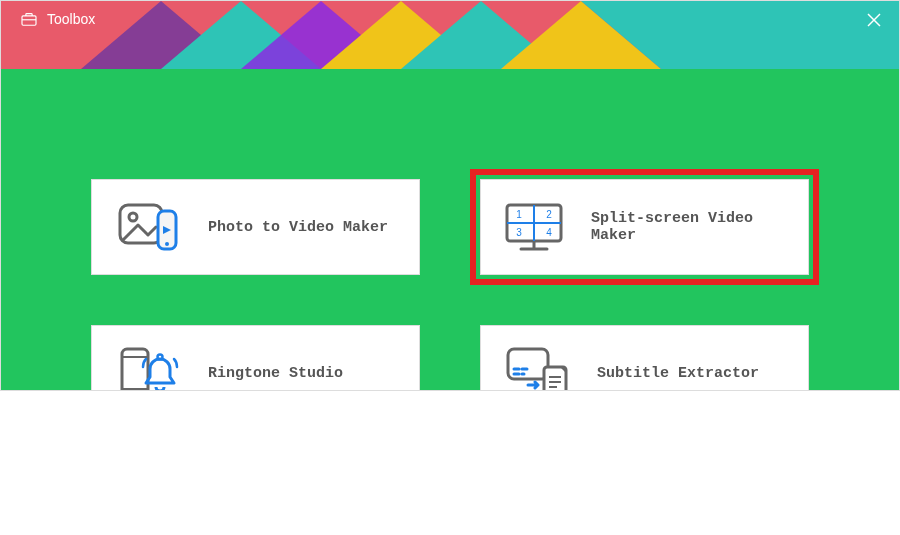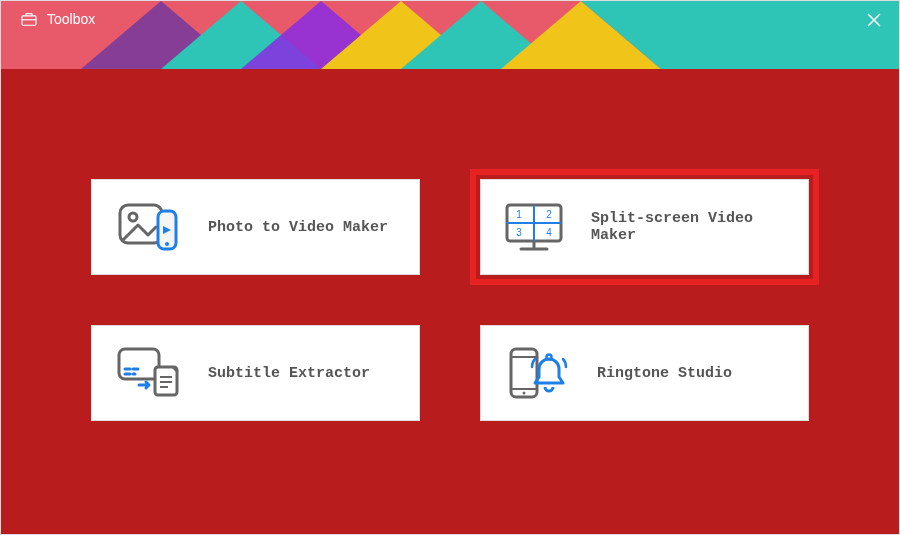--- a/index.html
+++ b/index.html
@@ -1,19 +1,19 @@
 <!DOCTYPE html>
 <html><head>
 <meta charset="utf-8">
 <style>
 * { box-sizing: border-box; margin: 0; padding: 0; }
 body { font-family: Arial, sans-serif; background: #fff; }
 .window {
-  width: 900px; height: 535px; border: 1px solid #ddd; position: relative;
-  background: #b91c1c; overflow: hidden;
+  width: 900px; height: 391px; border: 1px solid #ddd; position: relative;
+  background: #22c55e; overflow: hidden;
 }
 .titlebar {
   height: 68px; position: relative; overflow: hidden;
   background: #e85a6a;
 }
 .titlebar svg.tri { position: absolute; top: 0; left: 0; width: 900px; height: 68px; }
 .titlebar .left { position: absolute; left: 20px; top: 10px; display: flex; align-items: center; gap: 10px; color: #fff; font-size: 14px; z-index: 2; }
 .titlebar .close { position: absolute; right: 18px; top: 10px; color: #fff; font-size: 18px; z-index: 2; cursor: pointer; }
 .toolbox-icon { width: 16px; height: 14px; }
 
@@ -87,47 +87,47 @@
             <text x="48" y="37" font-size="10" fill="#1e7fe8" text-anchor="middle">4</text>
             <line x1="33" y1="42" x2="33" y2="50" stroke="#666" stroke-width="3"></line>
             <line x1="20" y1="50" x2="46" y2="50" stroke="#666" stroke-width="3" stroke-linecap="round"></line>
           </svg>
         </div>
         <span class="label">Split-screen Video Maker</span>
       </div>
 
       <div class="card">
         <div class="icon-slot">
+          <svg width="64" height="56" viewBox="0 0 64 56">
+            <rect x="6" y="4" width="26" height="48" rx="5" fill="none" stroke="#666" stroke-width="3"></rect>
+            <line x1="6" y1="12" x2="32" y2="12" stroke="#666" stroke-width="2"></line>
+            <line x1="6" y1="44" x2="32" y2="44" stroke="#666" stroke-width="2"></line>
+            <circle cx="19" cy="48" r="1.5" fill="#666"></circle>
+            <path d="M44 14 a10 10 0 0 1 10 10 v8 l4 6 h-28 l4 -6 v-8 a10 10 0 0 1 10 -10 z" fill="none" stroke="#1e7fe8" stroke-width="3" stroke-linejoin="round"></path>
+            <circle cx="44" cy="12" r="2.5" fill="none" stroke="#1e7fe8" stroke-width="2.5"></circle>
+            <path d="M40 42 a4 4 0 0 0 8 0" fill="none" stroke="#1e7fe8" stroke-width="3"></path>
+            <path d="M30 14 q-3 3 -3 8" fill="none" stroke="#1e7fe8" stroke-width="2.5" stroke-linecap="round"></path>
+            <path d="M58 14 q3 3 3 8" fill="none" stroke="#1e7fe8" stroke-width="2.5" stroke-linecap="round"></path>
+          </svg>
+        </div>
+        <span class="label">Ringtone Studio</span>
+      </div>
+
+      <div class="card">
+        <div class="icon-slot">
           <svg width="66" height="56" viewBox="0 0 66 56">
             <rect x="4" y="4" width="40" height="30" rx="6" fill="none" stroke="#666" stroke-width="3"></rect>
             <line x1="10" y1="24" x2="26" y2="24" stroke="#1e7fe8" stroke-width="3" stroke-linecap="round" stroke-dasharray="5 3"></line>
             <line x1="10" y1="29" x2="20" y2="29" stroke="#1e7fe8" stroke-width="3" stroke-linecap="round" stroke-dasharray="5 3"></line>
             <rect x="40" y="22" width="22" height="28" rx="3" fill="#fff" stroke="#666" stroke-width="3"></rect>
             <polygon points="56,22 62,22 62,28" fill="#666"></polygon>
             <line x1="45" y1="32" x2="57" y2="32" stroke="#666" stroke-width="2"></line>
             <line x1="45" y1="37" x2="57" y2="37" stroke="#666" stroke-width="2"></line>
             <line x1="45" y1="42" x2="53" y2="42" stroke="#666" stroke-width="2"></line>
             <path d="M24 40 h10 l-3 -3 m3 3 l-3 3" fill="none" stroke="#1e7fe8" stroke-width="3" stroke-linecap="round" stroke-linejoin="round"></path>
           </svg>
         </div>
         <span class="label">Subtitle Extractor</span>
       </div>
 
-      <div class="card">
-        <div class="icon-slot">
-          <svg width="64" height="56" viewBox="0 0 64 56">
-            <rect x="6" y="4" width="26" height="48" rx="5" fill="none" stroke="#666" stroke-width="3"></rect>
-            <line x1="6" y1="12" x2="32" y2="12" stroke="#666" stroke-width="2"></line>
-            <line x1="6" y1="44" x2="32" y2="44" stroke="#666" stroke-width="2"></line>
-            <circle cx="19" cy="48" r="1.5" fill="#666"></circle>
-            <path d="M44 14 a10 10 0 0 1 10 10 v8 l4 6 h-28 l4 -6 v-8 a10 10 0 0 1 10 -10 z" fill="none" stroke="#1e7fe8" stroke-width="3" stroke-linejoin="round"></path>
-            <circle cx="44" cy="12" r="2.5" fill="none" stroke="#1e7fe8" stroke-width="2.5"></circle>
-            <path d="M40 42 a4 4 0 0 0 8 0" fill="none" stroke="#1e7fe8" stroke-width="3"></path>
-            <path d="M30 14 q-3 3 -3 8" fill="none" stroke="#1e7fe8" stroke-width="2.5" stroke-linecap="round"></path>
-            <path d="M58 14 q3 3 3 8" fill="none" stroke="#1e7fe8" stroke-width="2.5" stroke-linecap="round"></path>
-          </svg>
-        </div>
-        <span class="label">Ringtone Studio</span>
-      </div>
-
     </div>
   </div>
 </div>
 
 </body></html>

